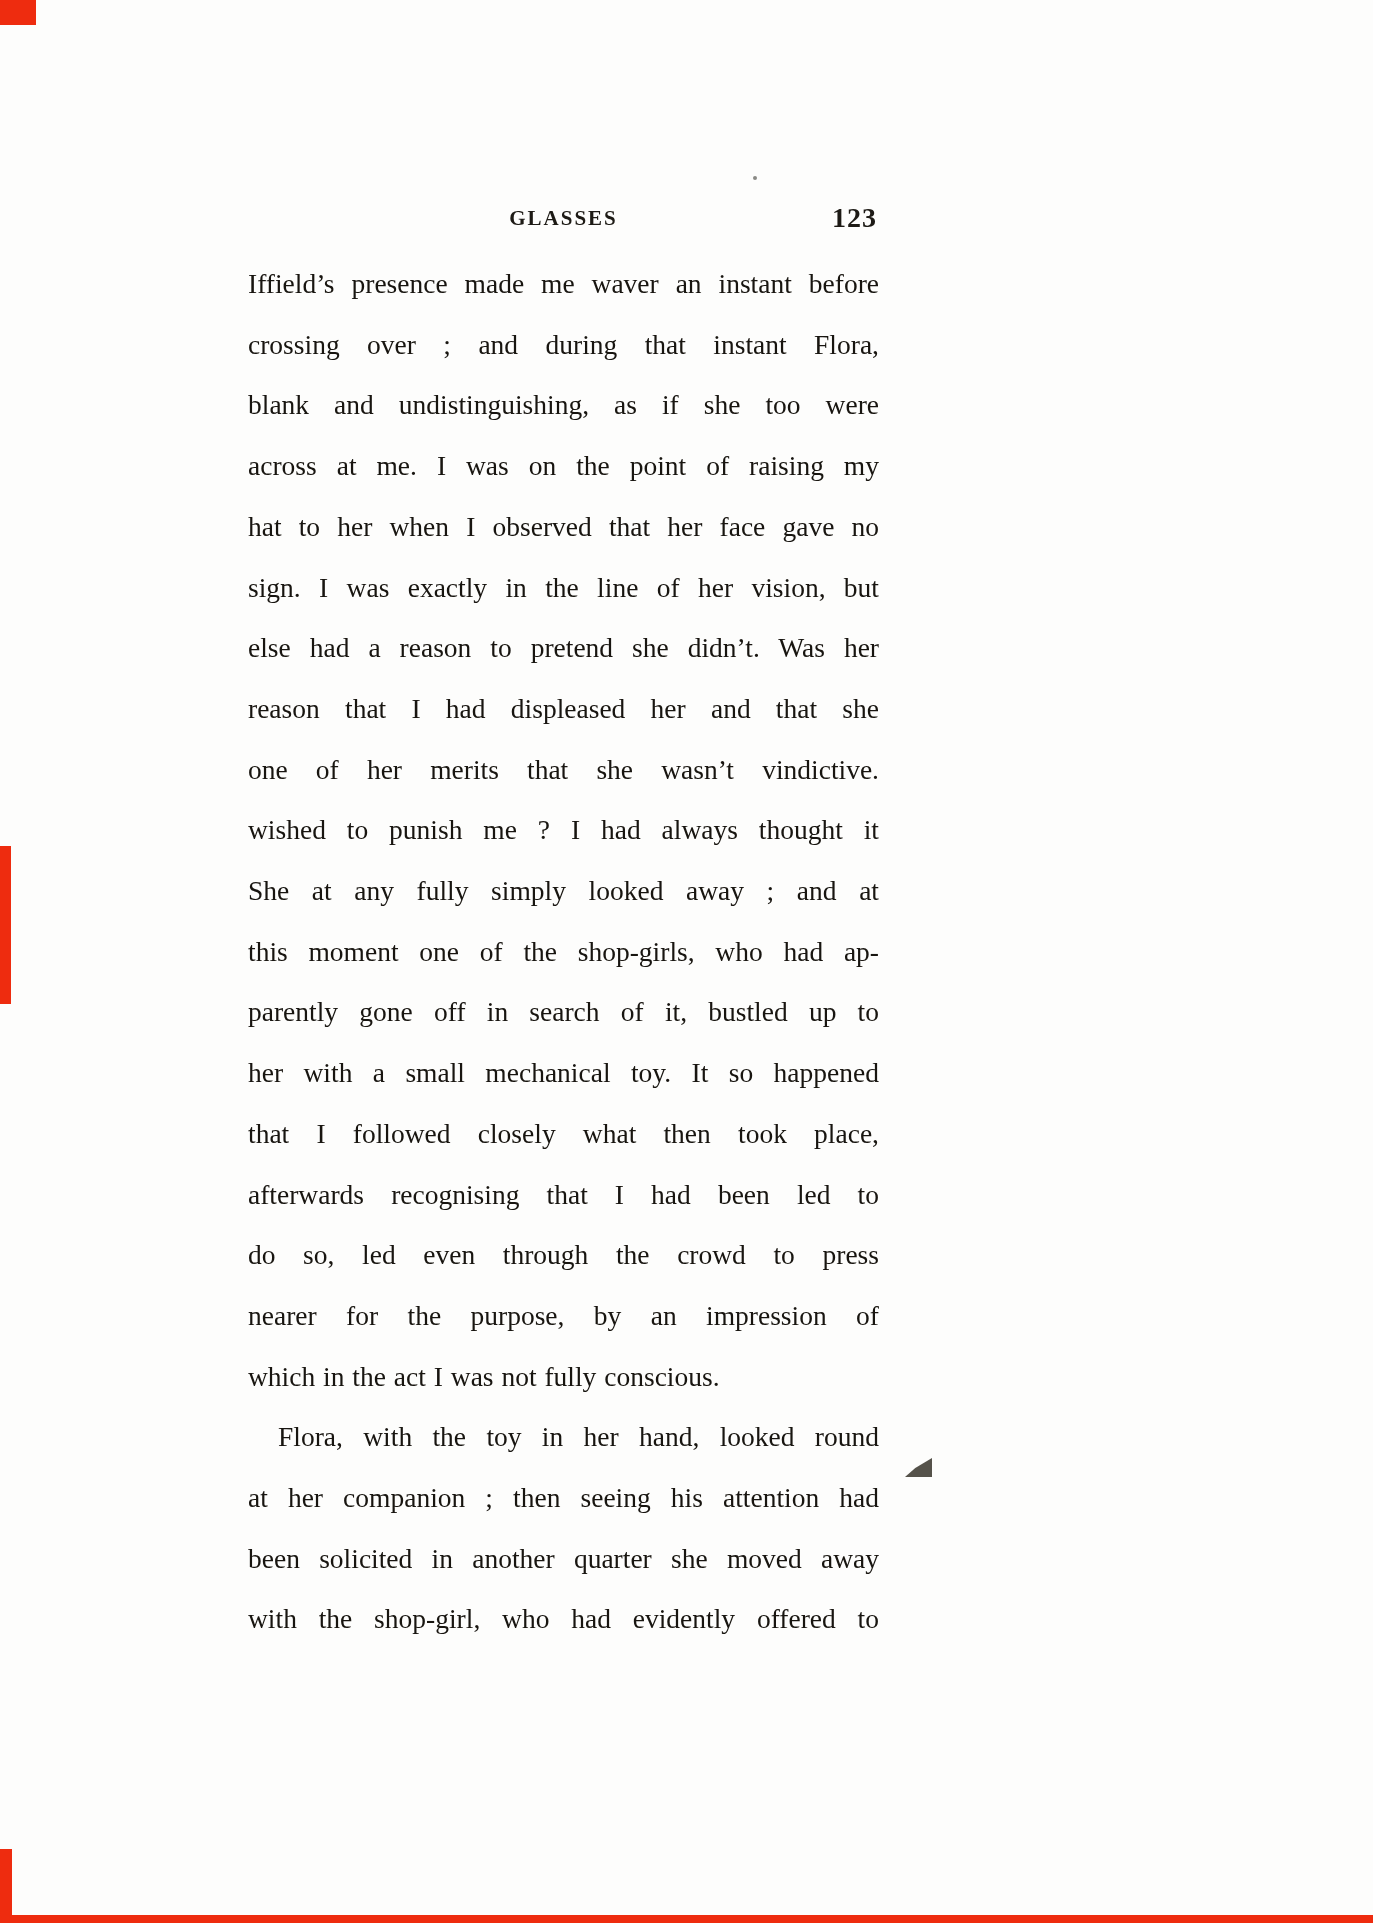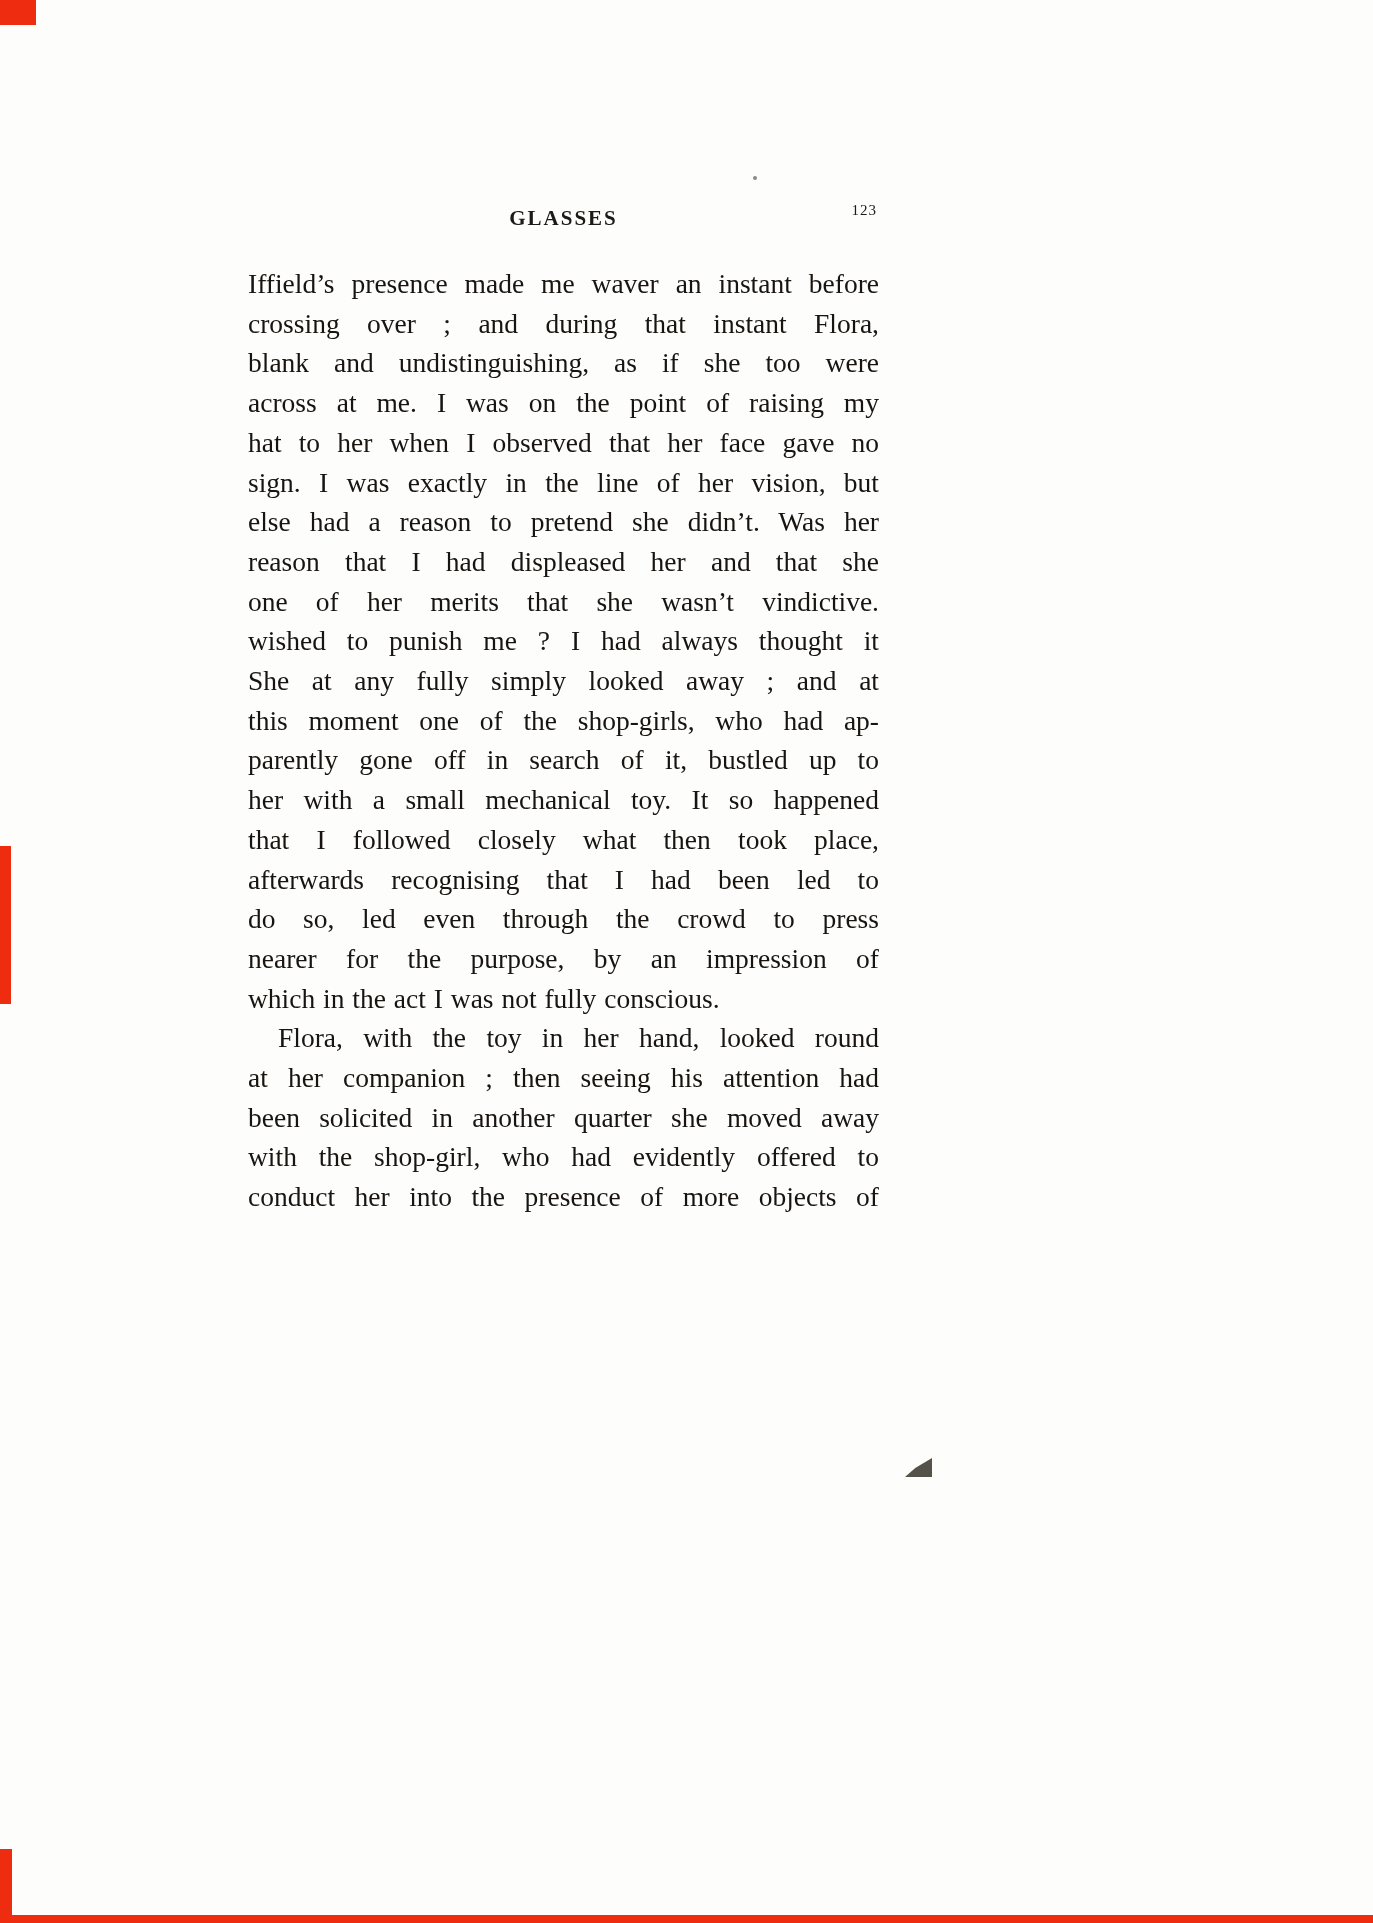--- a/index.html
+++ b/index.html
@@ -27,32 +27,34 @@
     text-align: center;
     font-weight: bold;
     font-size: 21px;
     letter-spacing: 2px;
     color: #1d1a15;
   }
   .page-number {
     position: absolute;
     right: 2px;
     top: -4px;
-    font-size: 15px;
+    font-size: 28px;
     letter-spacing: 1px;
     color: #1d1a15;
+    font-weight: bold;
   }
 
   .body-line {
     font-size: 27.5px;
     line-height: 39.7px;
     text-align: justify;
     text-align-last: justify;
     word-spacing: 1px;
     color: #181510;
+    margin-top: 21px;
   }
   .body-line.lastline { text-align-last: left; }
   .body-line.indent { text-indent: 30px; }
 
   
   .speck {
     position: absolute;
     left: 753px; top: 176px;
     width: 4px; height: 4px;
     border-radius: 50%;
@@ -105,21 +107,20 @@
       <div class="body-line">do so, led even through the crowd to press</div>
       <div class="body-line">nearer for the purpose, by an impression of</div>
       <div class="body-line lastline">which in the act I was not fully conscious.</div>
     </div>
 
     <div>
       <div class="body-line indent">Flora, with the toy in her hand, looked round</div>
       <div class="body-line">at her companion ; then seeing his attention had</div>
       <div class="body-line">been solicited in another quarter she moved away</div>
       <div class="body-line">with the shop-girl, who had evidently offered to</div>
-      <div class="body-line">conduct her into the presence of more objects of</div>
     </div>
 
   </div>
 
   <span class="ink-blot"></span>
 
   <span class="edge edge-top-left"></span>
   <span class="edge edge-left-mid"></span>
   <span class="edge edge-left-bottom"></span>
   <span class="edge edge-bottom"></span>

